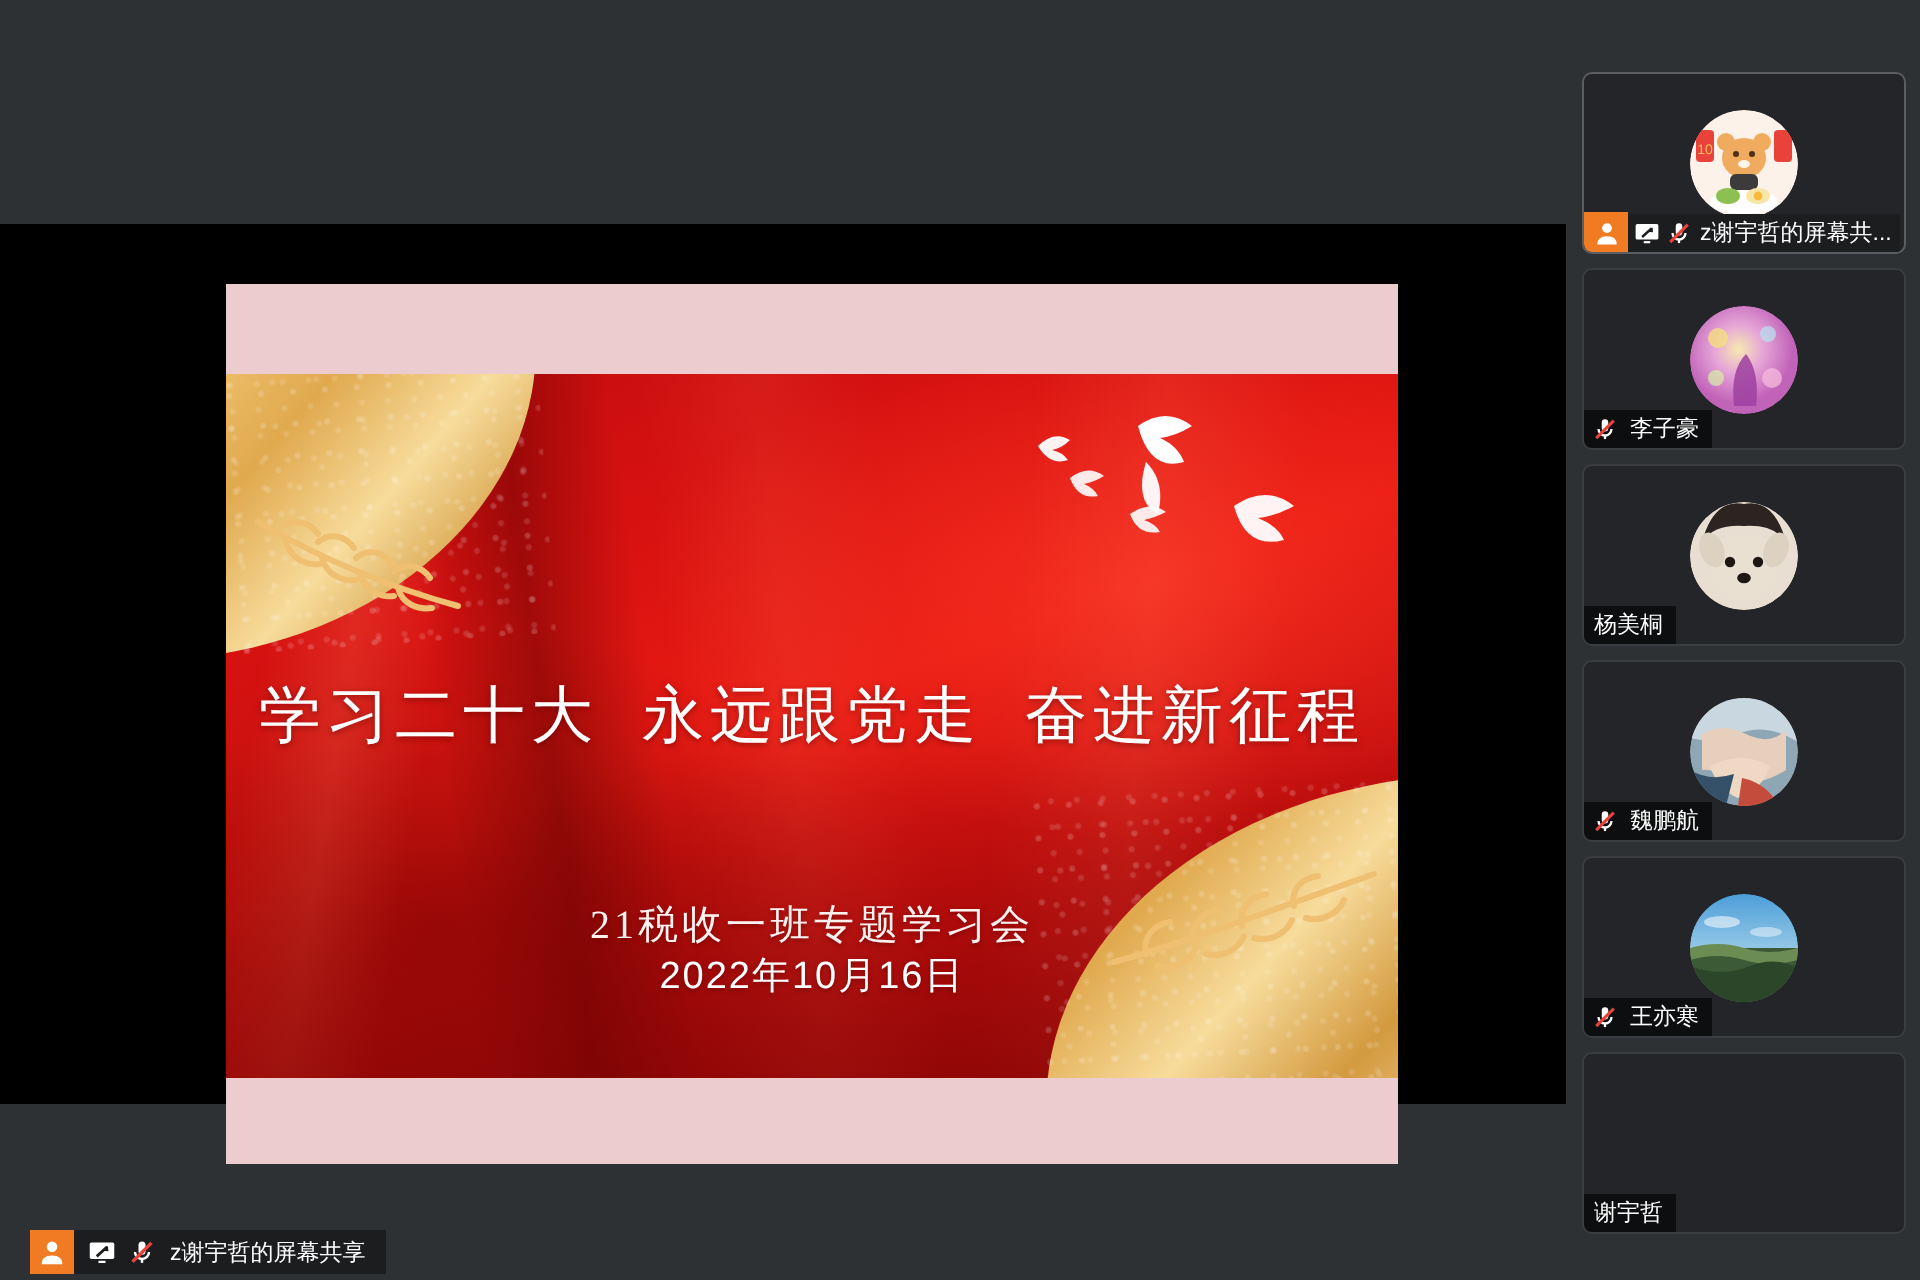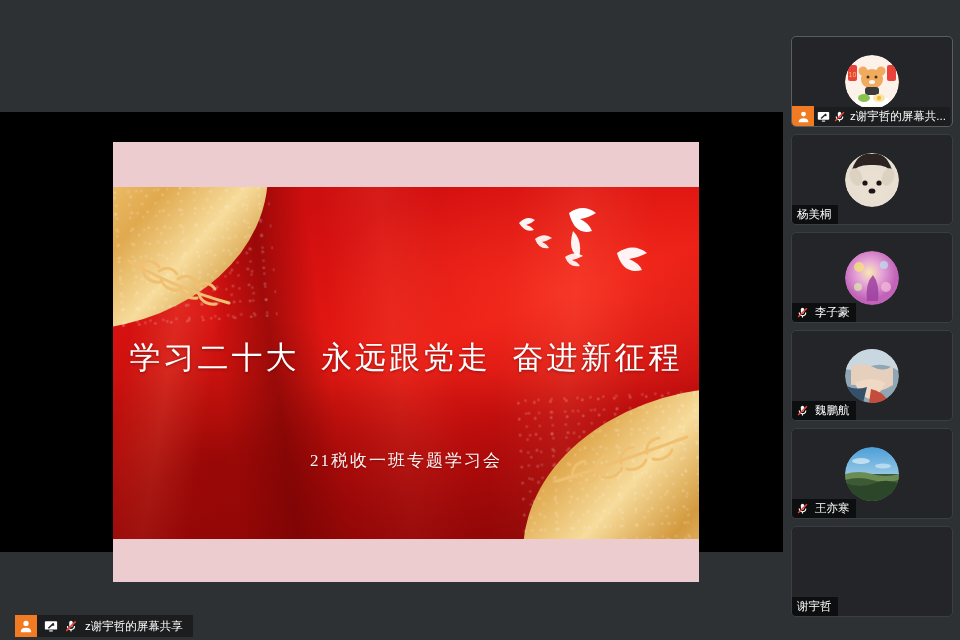--- a/index.html
+++ b/index.html
@@ -122,21 +122,21 @@
     text-align: center;
     font-family: "Liberation Serif", "DejaVu Serif", serif;
     font-size: 31px; font-weight: 400; color: #ffffff;
     letter-spacing: 3px; white-space: pre;
     text-shadow: 0 1px 3px rgba(90,0,0,.55);
   }
   .slide-sub {
     position: absolute; left: 0; top: 262px; width: 586px;
     text-align: center;
     font-family: "Liberation Serif", "DejaVu Serif", serif;
-    font-size: 17px; color: #fdf1ef; letter-spacing: 2px;
+    font-size: 20px; color: #fdf1ef; letter-spacing: 2px;
     text-shadow: 0 1px 2px rgba(90,0,0,.5);
   }
   .slide-date {
     position: absolute; left: 0; top: 288px; width: 586px;
     text-align: center;
     font-family: "Liberation Sans", "DejaVu Sans", sans-serif;
     font-size: 19px; color: #ffffff; letter-spacing: 1px;
     text-shadow: 0 1px 2px rgba(90,0,0,.5);
   }
 
@@ -263,20 +263,21 @@
             <path d="M28 38 q9 -7 17 -1 q-5 3 -10 4 q5 2 7 6 q-10 2 -14 -9z" opacity=".9"></path>
             <path d="M62 12 q14 -10 27 0 q-8 5 -16 6 q9 4 12 12 q-17 5 -23 -18z" opacity="1"></path>
             <path d="M66 30 q10 10 6 26 q-12 -6 -6 -26z" opacity=".95"></path>
             <path d="M58 56 q10 -7 18 -1 q-6 3 -11 4 q6 2 8 6 q-11 2 -15 -9z" opacity=".9"></path>
             <path d="M110 52 q16 -11 30 0 q-9 5 -18 6 q10 4 13 11 q-19 5 -25 -17z" opacity=".95"></path>
           </g>
         </svg>
 
         <div class="slide-title">学习二十大  永远跟党走  奋进新征程</div>
         <div class="slide-sub">21税收一班专题学习会</div>
+        <div class="slide-date">2022年10月16日</div>
       </div>
     </div>
   </div>
 
   <div class="statusbar">
     <div class="share-chip">
       <span class="chip-host">
         <svg width="14" height="14" viewBox="0 0 16 16" fill="#fff">
           <circle cx="8" cy="5" r="3"></circle>
             <path d="M2 15 q0-5 6-5 t6 5z"></path>
@@ -349,38 +350,20 @@
             <path d="M2.6 13.6 L13.4 2.8" stroke="#e8433a" stroke-width="1.9"></path>
           </svg>
         </span>
         <span class="tile-name with-icon">z谢宇哲的屏幕共...</span>
       </div>
     </div>
 
     <div class="tile">
       <div class="avatar">
         <svg width="54" height="54" viewBox="0 0 54 54">
-          <circle cx="27" cy="27" r="27" fill="#e8dfd2"></circle>
-          <path d="M6 20 q6 -22 21 -19 q15 -3 21 19 q-6 -9 -21 -8 q-15 -1 -21 8z" fill="#2b2420"></path>
-          <ellipse cx="27" cy="33" rx="17" ry="16" fill="#e9e0d2"></ellipse>
-          <ellipse cx="11" cy="24" rx="6" ry="9" fill="#ddd2c2" transform="rotate(-20 11 24)"></ellipse>
-          <ellipse cx="43" cy="24" rx="6" ry="9" fill="#ddd2c2" transform="rotate(20 43 24)"></ellipse>
-          <circle cx="20" cy="30" r="2.6" fill="#1d1713"></circle>
-            <circle cx="34" cy="30" r="2.6" fill="#1d1713"></circle>
-          <ellipse cx="27" cy="38" rx="3.4" ry="2.6" fill="#1d1713"></ellipse>
-        </svg>
-      </div>
-      <div class="tile-footer">
-        <span class="tile-name">杨美桐</span>
-      </div>
-    </div>
-
-    <div class="tile">
-      <div class="avatar">
-        <svg width="54" height="54" viewBox="0 0 54 54">
           <defs>
             <radialGradient id="pk" cx="45%" cy="40%">
               <stop offset="0%" stop-color="#f7e9b0"></stop>
               <stop offset="45%" stop-color="#e6a6d8"></stop>
               <stop offset="100%" stop-color="#c163b8"></stop>
             </radialGradient>
           </defs>
           <circle cx="27" cy="27" r="27" fill="url(#pk)"></circle>
           <path d="M22 50 q-2 -18 6 -26 q7 9 5 26z" fill="#9c3fa0" opacity=".85"></path>
           <circle cx="14" cy="16" r="5" fill="#f6e27a" opacity=".75"></circle>
@@ -392,20 +375,38 @@
       <div class="tile-footer">
         <span class="ico" style="padding-left:4px">
           <svg width="13" height="13" viewBox="0 0 16 16">
             <rect x="6" y="2" width="4" height="7.5" rx="2" fill="#fff"></rect>
             <path d="M4 8 a4 4 0 0 0 8 0" stroke="#fff" stroke-width="1.4" fill="none"></path>
             <rect x="7.3" y="12" width="1.4" height="2.2" fill="#fff"></rect>
             <path d="M2.6 13.6 L13.4 2.8" stroke="#e8433a" stroke-width="1.9"></path>
           </svg>
         </span>
         <span class="tile-name with-icon" style="padding-left:3px">李子豪</span>
+      </div>
+    </div>
+
+    <div class="tile">
+      <div class="avatar">
+        <svg width="54" height="54" viewBox="0 0 54 54">
+          <circle cx="27" cy="27" r="27" fill="#e8dfd2"></circle>
+          <path d="M6 20 q6 -22 21 -19 q15 -3 21 19 q-6 -9 -21 -8 q-15 -1 -21 8z" fill="#2b2420"></path>
+          <ellipse cx="27" cy="33" rx="17" ry="16" fill="#e9e0d2"></ellipse>
+          <ellipse cx="11" cy="24" rx="6" ry="9" fill="#ddd2c2" transform="rotate(-20 11 24)"></ellipse>
+          <ellipse cx="43" cy="24" rx="6" ry="9" fill="#ddd2c2" transform="rotate(20 43 24)"></ellipse>
+          <circle cx="20" cy="30" r="2.6" fill="#1d1713"></circle>
+            <circle cx="34" cy="30" r="2.6" fill="#1d1713"></circle>
+          <ellipse cx="27" cy="38" rx="3.4" ry="2.6" fill="#1d1713"></ellipse>
+        </svg>
+      </div>
+      <div class="tile-footer">
+        <span class="tile-name">杨美桐</span>
       </div>
     </div>
 
     <div class="tile">
       <div class="avatar">
         <svg width="54" height="54" viewBox="0 0 54 54">
           <circle cx="27" cy="27" r="27" fill="#8fa6b5"></circle>
           <path d="M0 0 h54 v22 q-16 -10 -30 -4 q-12 5 -24 2z" fill="#c9d7e0"></path>
           <path d="M6 18 q10 -6 22 0 q12 6 20 -2 v20 q-16 10 -28 4 q-10 -5 -14 -4z" fill="#e6cfbc"></path>
           <path d="M10 34 q16 -8 30 0 q-4 12 -16 16 q-10 -4 -14 -16z" fill="#f0d9c4"></path>

